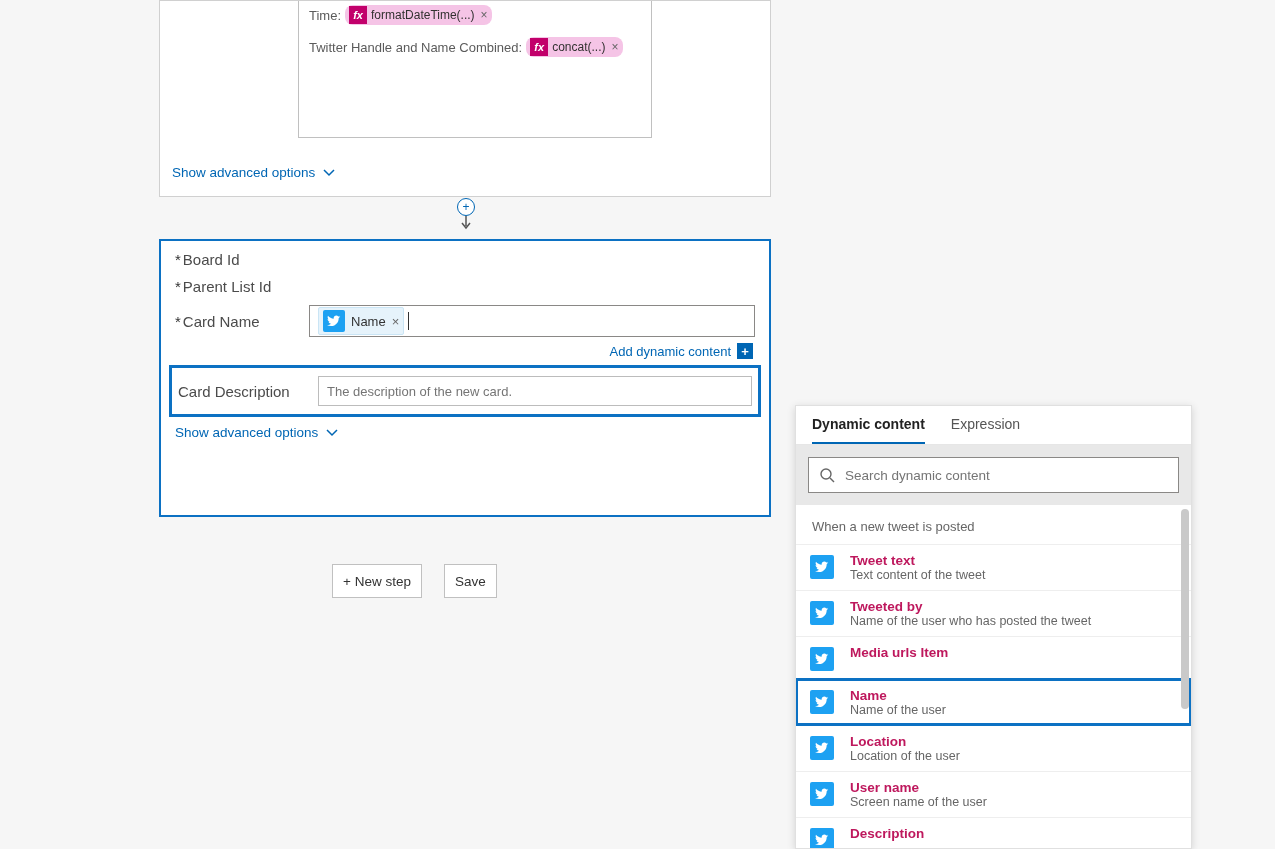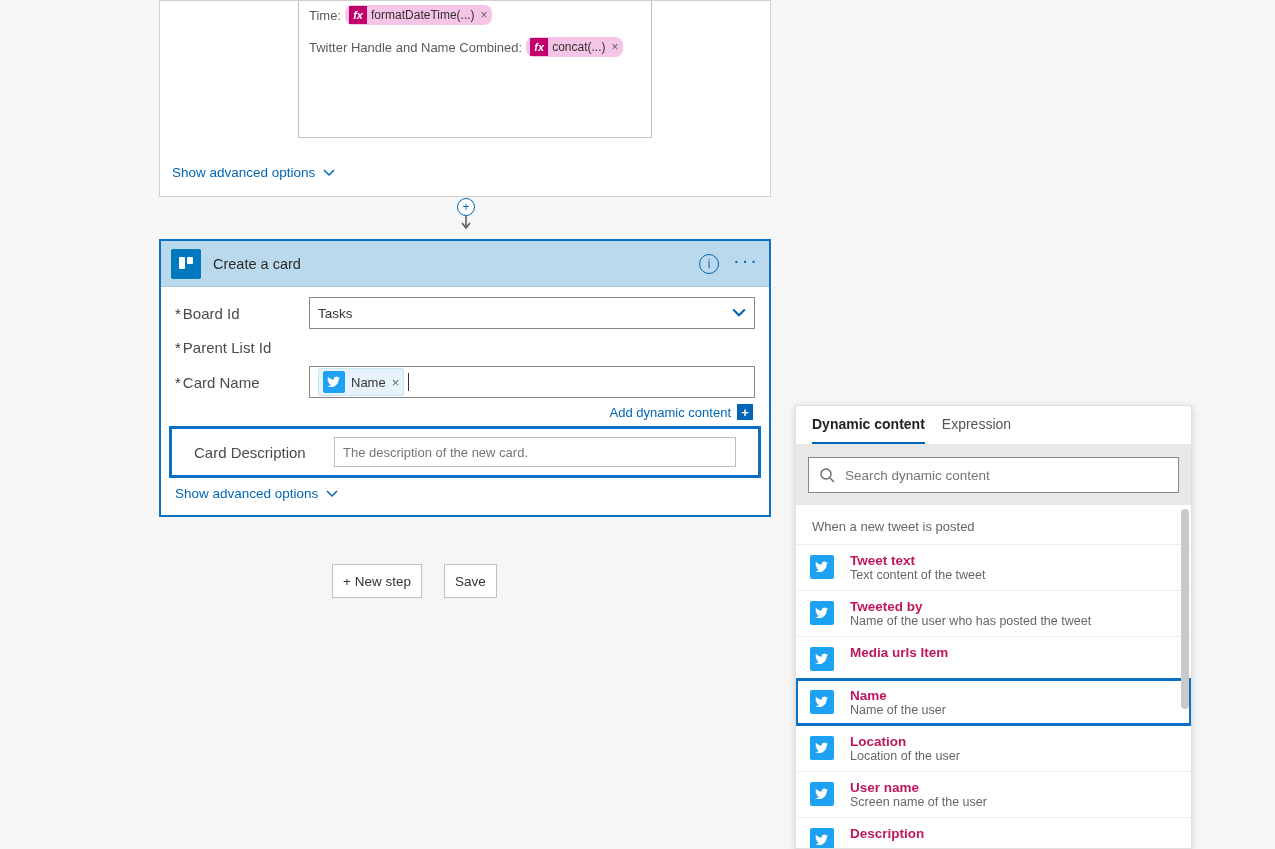--- a/index.html
+++ b/index.html
@@ -99,21 +99,21 @@
   .cursor-caret{ width:1px; height:18px; background:#333; margin-left:4px;}
   .add-dyn {
     text-align:left; font-size:13px; color:#0066b4; margin:-4px 2px 6px 0;
     display:flex; justify-content:flex-end; align-items:center; gap:6px;
   }
   .add-dyn-btn {
     width:16px; height:16px; background:#0066b4; color:#fff; display:inline-flex;
     align-items:center; justify-content:center; font-size:13px; font-weight:700;
   }
   .desc-box {
-    border:3px solid #0c71c3; margin:0 -6px 8px -6px; padding:8px 22px;
+    border:3px solid #0c71c3; margin:0 -6px 8px -6px; padding:8px 6px;
     display:flex; align-items:center;
   }
   .desc-box .field-label{ width:140px; }
   .desc-box input{
     flex:1; height:30px; border:1px solid #bcbcbc; padding:0 8px; font-size:13px;
     color:#888; outline:none;
   }
   .show-adv2 {
     color:#0066b4; font-size:13.5px; display:flex; align-items:center; gap:8px;
     cursor:pointer; margin-top:2px;
@@ -125,21 +125,21 @@
     height:34px; padding:0 10px; border:1px solid #c0c0c0; background:#fff;
     font-size:13.5px; color:#333; display:flex; align-items:center; cursor:pointer;
   }
 
   
   .dyn-panel {
     position:absolute; left:795px; top:405px; width:397px; height:444px;
     background:#fff; border:1px solid #e0e0e0; box-shadow:0 2px 8px rgba(0,0,0,.15);
     display:flex; flex-direction:column;
   }
-  .dyn-tabs { display:flex; padding:10px 16px 0 16px; border-bottom:1px solid #e6e6e6; gap:17px;}
+  .dyn-tabs { display:flex; padding:10px 16px 0 16px; border-bottom:1px solid #e6e6e6; gap:26px;}
   .dyn-tab { font-size:14px; color:#555; padding-bottom:10px; cursor:pointer; }
   .dyn-tab.active { color:#222; font-weight:600; border-bottom:2px solid #0066b4; }
   .dyn-search-wrap { background:#e8e8e8; padding:12px; }
   .dyn-search {
     height:36px; background:#fff; border:1.5px solid #8a8886;
     display:flex; align-items:center; padding:0 10px; gap:10px;
   }
   .dyn-search input{ border:none; outline:none; flex:1; font-size:13.5px; color:#666;}
   .dyn-scroll { flex:1; overflow:hidden; position:relative;}
   .dyn-scrollbar { position:absolute; right:2px; top:4px; width:8px; height:200px; background:#c9c9c9; border-radius:4px;}
@@ -194,45 +194,25 @@
   <div class="connector">
     <div class="plus-circle">+</div>
     <div class="arrow-down">
       <svg viewBox="0 0 12 14">
           <path d="M6 0 V10 M2 7 L6 12 L10 7" fill="none" stroke="#555" stroke-width="1.5"></path>
         </svg>
     </div>
   </div>
 
   <div class="card card-action">
-    <div class="action-header">
-      <div class="action-icon">
-        <svg width="18" height="18" viewBox="0 0 18 18">
-          <rect x="0" y="0" width="18" height="18" rx="2" fill="#0079bf"></rect>
-          <rect x="2" y="2" width="6" height="12" rx="1" fill="#fff"></rect>
-          <rect x="10" y="2" width="6" height="7" rx="1" fill="#fff"></rect>
-        </svg>
-      </div>
-      <div class="action-title">Create a card</div>
-      <div class="action-info">i</div>
-      <div class="action-menu">···</div>
-    </div>
 
     <div class="action-body">
 
       <div class="field-row">
         <div class="field-label"><span class="req">*</span><span>Board Id</span></div>
-        <div class="field-control field-select">
-          <span>Tasks</span>
-          <span class="chev-down-small">
-            <svg viewBox="0 0 12 12">
-                <path d="M1 3 L6 8 L11 3" fill="none" stroke="#0066b4" stroke-width="1.8"></path>
-              </svg>
-          </span>
-        </div>
       </div>
 
       <div class="field-row">
         <div class="field-label"><span class="req">*</span><span>Parent List Id</span></div>
       </div>
 
       <div class="field-row">
         <div class="field-label"><span class="req">*</span><span>Card Name</span></div>
         <div class="field-control">
           <span class="token-pill">

